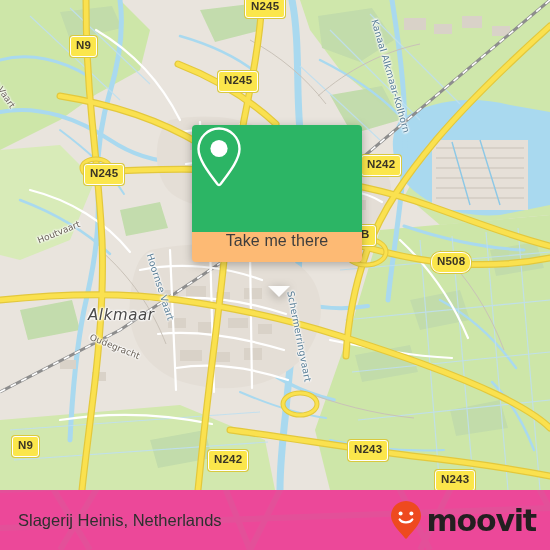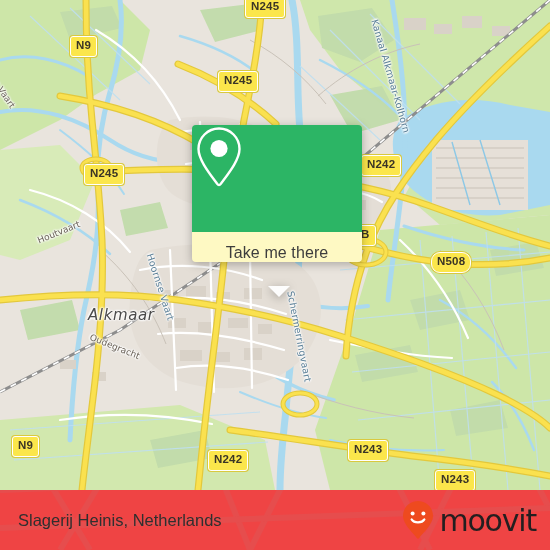--- a/index.html
+++ b/index.html
@@ -30,34 +30,34 @@
   .attrib{position:absolute;left:0;top:470px;width:238px;height:20px;
           background:rgba(255,255,255,.78);display:flex;align-items:center;}
   .attrib span{font-size:12px;color:#3c3c3c;padding-left:9px;
                font-family:"Liberation Sans","DejaVu Sans",sans-serif;}
 
   
   .popup{position:absolute;left:192px;top:125px;width:170px;
          filter:drop-shadow(0 2px 5px rgba(0,0,0,.28));}
   .popup .head{height:107px;background:#2cb565;border-radius:4px 4px 0 0;
                display:flex;align-items:center;justify-content:center;}
-  .popup .foot{height:30px;background:#fef9c3;border-radius:0 0 4px 4px;
-               display:flex;align-items:flex-end;justify-content:center;}
+  .popup .foot{height:30px;background:#fdba74;border-radius:0 0 4px 4px;
+               display:flex;align-items:flex-start;justify-content:center;}
   .popup .foot span{font-size:16px;color:#3d3d3d;letter-spacing:.1px;}
   .popup .tail{position:absolute;left:76px;top:161px;width:0;height:0;
                border-left:11px solid transparent;border-right:11px solid transparent;
                border-top:11px solid #fdfdfd;}
 
   
-  .bottom{position:absolute;left:0;top:490px;width:550px;height:60px;background:#ef4444;overflow:hidden;}
+  .bottom{position:absolute;left:0;top:490px;width:550px;height:60px;background:#ec4899;overflow:hidden;}
   .bottom .bgfade{position:absolute;left:0;top:-40px;width:550px;height:100px;opacity:.10;}
   .place{position:absolute;left:18px;top:0;height:60px;display:flex;align-items:center;}
   .place span{font-size:16.5px;color:#2f2f2f;}
   .brand{position:absolute;right:14px;top:0;height:60px;display:flex;align-items:center;gap:4px;}
-  .brand .word{font-size:30px;font-weight:normal;color:#231f20;letter-spacing:-1.2px;
+  .brand .word{font-size:30px;font-weight:bold;color:#231f20;letter-spacing:-1.2px;
                font-family:"DejaVu Sans","Liberation Sans",sans-serif;}
 </style>
 </head>
 <body>
 
 <div class="app">
 
   <div class="map">
     <svg width="550" height="490" viewBox="0 0 550 490">
       <defs>

